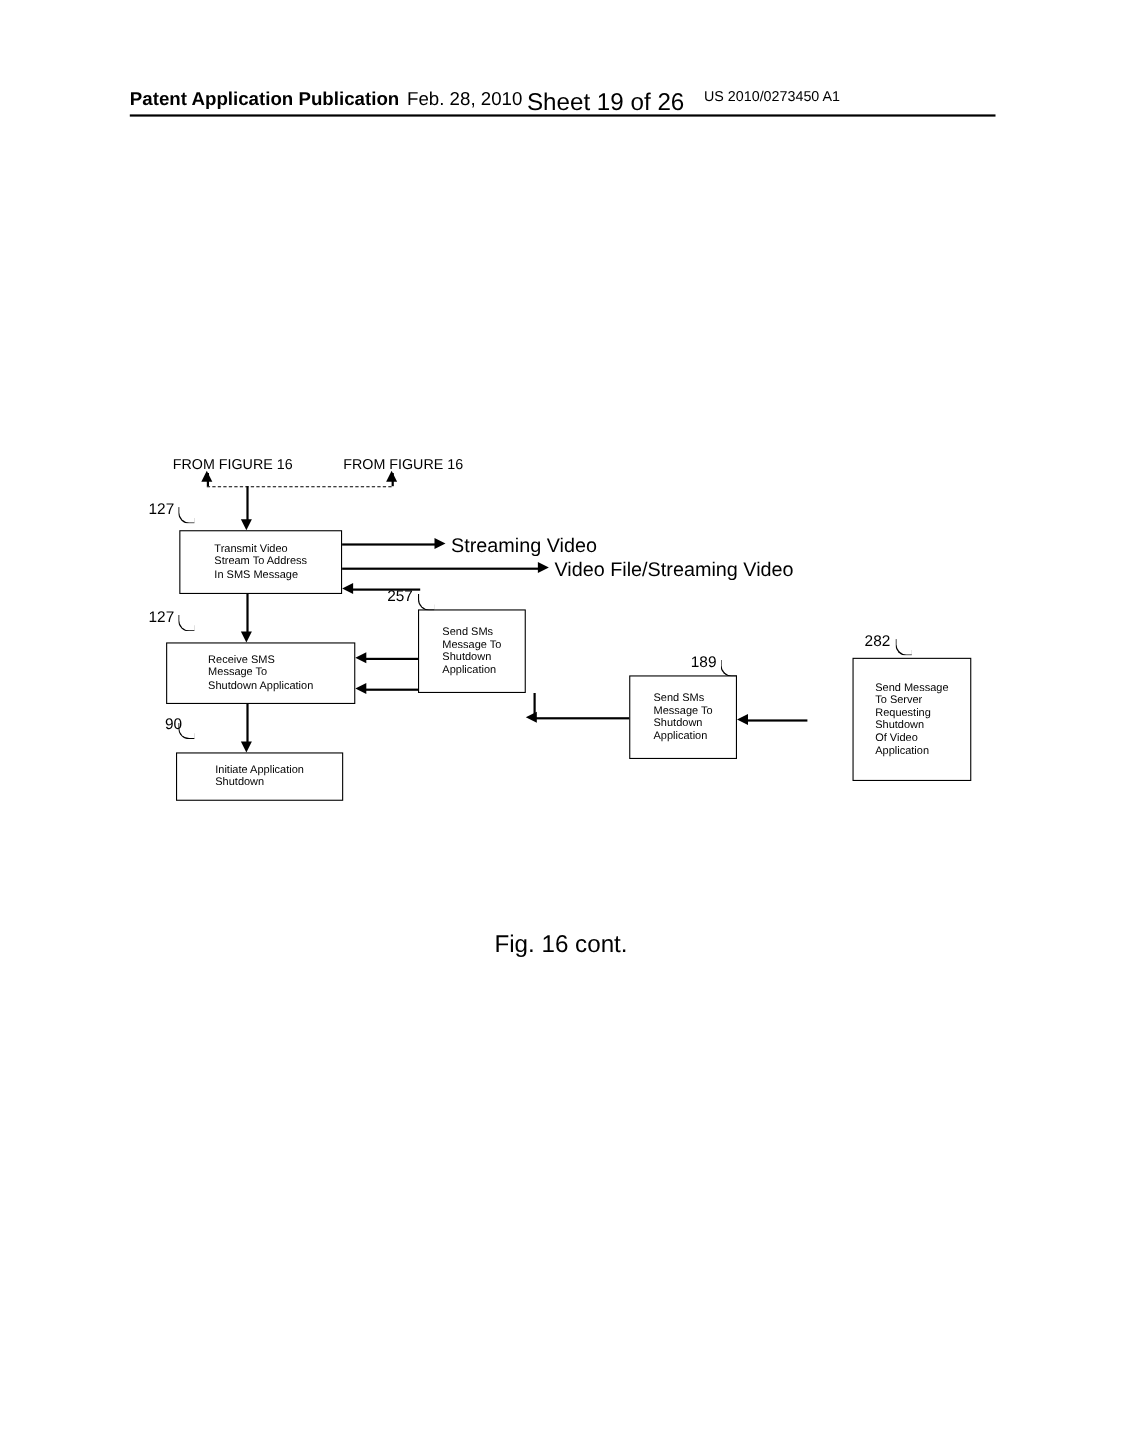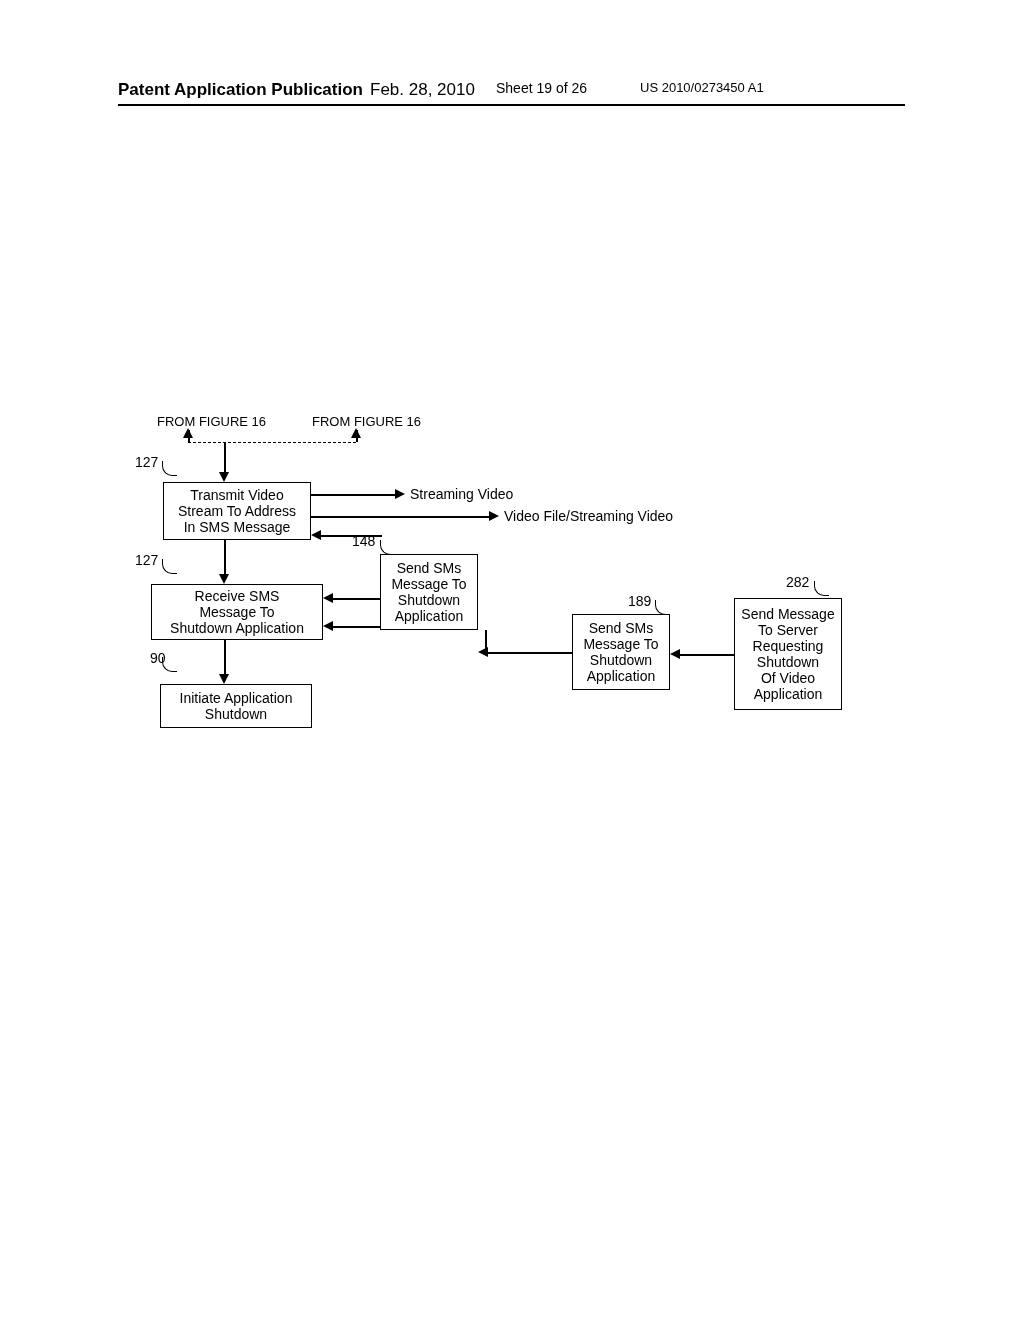--- a/index.html
+++ b/index.html
@@ -1,25 +1,25 @@
 <!DOCTYPE html>
 <html><head>
 <meta charset="utf-8">
 <style>
   html,body{margin:0;padding:0;background:#fff;font-family:Arial,Helvetica,sans-serif;color:#000}
   .page{position:relative;width:1020px;height:1320px}
   .hdr{position:absolute;top:80px;left:0;right:0;height:24px}
   .hdr .pap{position:absolute;left:118px;font-weight:bold;font-size:17px}
   .hdr .date{position:absolute;left:370px;font-size:17px}
-  .hdr .sheet{position:absolute;left:496px;font-size:14px}
+  .hdr .sheet{position:absolute;left:479px;font-size:22px}
   .hdr .pub{position:absolute;left:640px;font-size:13px}
   .rule{position:absolute;top:104px;left:118px;right:115px;height:0;border-top:2px solid #000}
-  .box{position:absolute;border:1.5px solid #000;font-size:14px;text-align:center;display:flex;
+  .box{position:absolute;border:1.5px solid #000;font-size:10px;display:flex;
        align-items:center;justify-content:center;line-height:1.15;padding:2px;box-sizing:border-box}
-  .label{position:absolute;font-size:14px;white-space:nowrap}
+  .label{position:absolute;font-size:18px;white-space:nowrap}
   .ref{position:absolute;font-size:14px}
   .figcap{position:absolute;font-size:22px;width:100%;text-align:center;top:845px}
   .line{position:absolute;background:#000}
   .hline{height:1.5px}
   .vline{width:1.5px}
   .arrow-r{position:absolute;width:0;height:0;border-top:5px solid transparent;border-bottom:5px solid transparent;border-left:10px solid #000}
   .arrow-l{position:absolute;width:0;height:0;border-top:5px solid transparent;border-bottom:5px solid transparent;border-right:10px solid #000}
   .arrow-u{position:absolute;width:0;height:0;border-left:5px solid transparent;border-right:5px solid transparent;border-bottom:10px solid #000}
   .arrow-d{position:absolute;width:0;height:0;border-left:5px solid transparent;border-right:5px solid transparent;border-top:10px solid #000}
   .dash{position:absolute;border-top:1.5px dashed #000;height:0}
@@ -72,21 +72,21 @@
   <div class="vline line" style="left:224px;top:540px;height:38px"></div>
   <div class="arrow-d" style="left:219px;top:574px"></div>
 
   <span class="ref" style="left:135px;top:552px">127</span>
   <div class="bracket" style="left:162px;top:559px"></div>
 
   <div class="box" style="left:151px;top:584px;width:172px;height:56px;white-space:pre-line">Receive SMS
 Message To
 Shutdown Application</div>
 
-  <span class="ref" style="left:352px;top:533px">148</span>
+  <span class="ref" style="left:352px;top:533px">257</span>
   <div class="bracket" style="left:380px;top:540px"></div>
 
   <div class="box" style="left:380px;top:554px;width:98px;height:76px;white-space:pre-line">Send SMs
 Message To
 Shutdown
 Application</div>
 
   <div class="hline line" style="left:330px;top:598px;width:50px"></div>
   <div class="arrow-l" style="left:323px;top:593px"></div>
   <div class="hline line" style="left:330px;top:626px;width:50px"></div>
@@ -110,23 +110,24 @@
 Application</div>
 
   <div class="hline line" style="left:485px;top:652px;width:87px"></div>
   <div class="arrow-l" style="left:478px;top:647px"></div>
 
   <div class="vline line" style="left:485px;top:630px;height:22px"></div>
 
   <span class="ref" style="left:786px;top:574px">282</span>
   <div class="bracket" style="left:814px;top:581px"></div>
 
-  <div class="box" style="left:734px;top:598px;width:108px;height:112px;white-space:pre-line">Send Message
+  <div class="box" style="left:775px;top:598px;width:108px;height:112px;white-space:pre-line">Send Message
 To Server
 Requesting
 Shutdown
 Of Video
 Application</div>
 
   <div class="hline line" style="left:678px;top:654px;width:56px"></div>
   <div class="arrow-l" style="left:670px;top:649px"></div>
 
+  <div class="figcap">Fig. 16 cont.</div>
 </div>
 
 </body></html>

